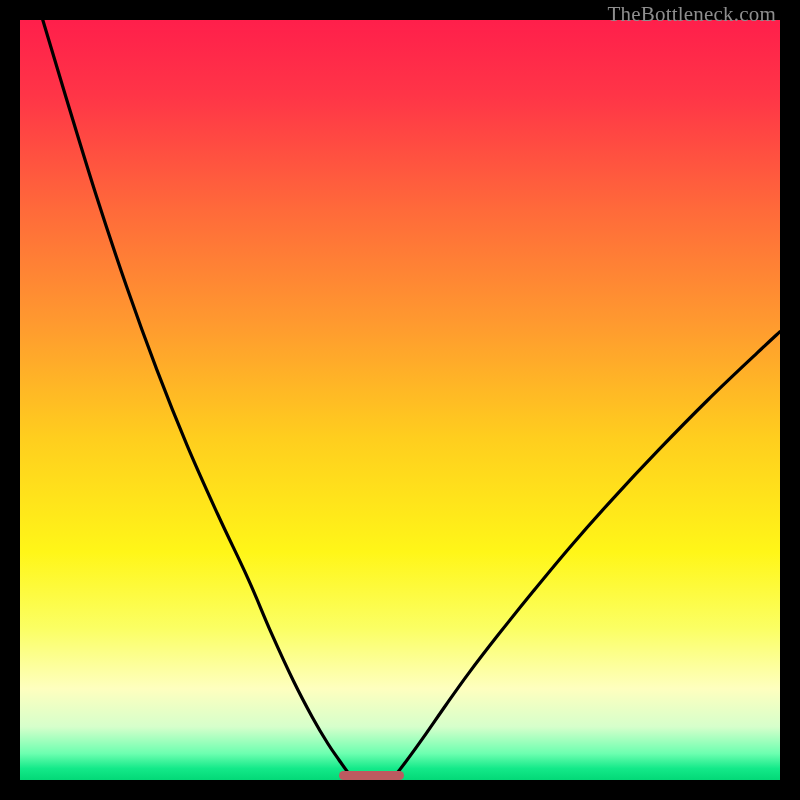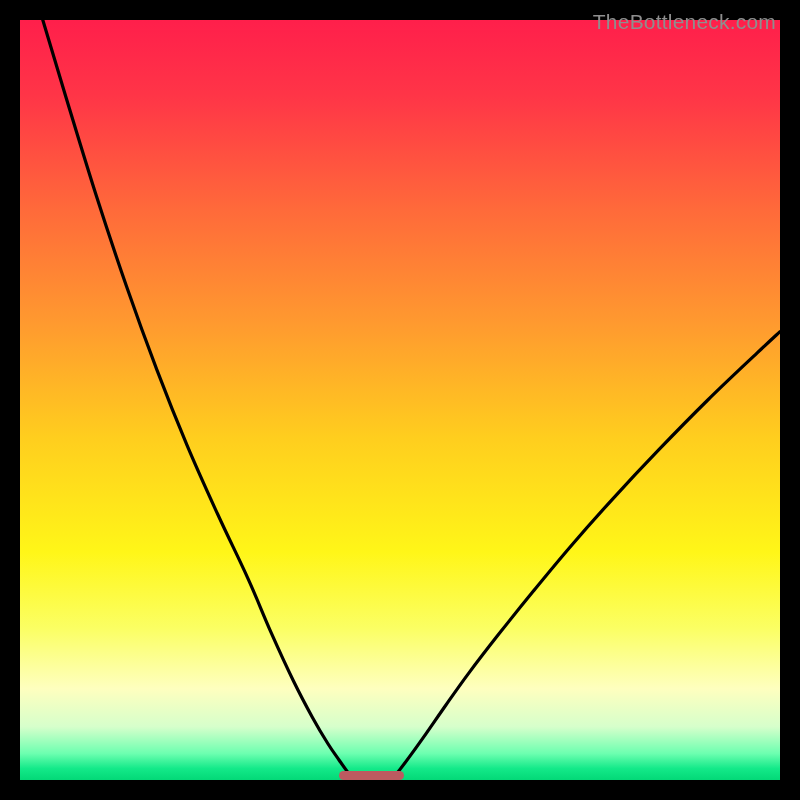--- a/index.html
+++ b/index.html
@@ -21,26 +21,27 @@
   }
   .plot-area {
     position: absolute;
     left: 0;
     top: 0;
     width: 760px;
     height: 760px;
   }
   .watermark {
     position: absolute;
-    top: 10px;
+    top: 2px;
     right: 24px;
     color: #8e8e8e;
     font-size: 21px;
     font-weight: 400;
     letter-spacing: 0.2px;
+    font-family: Liberation Serif, serif;
   }
   .marker {
     position: absolute;
     height: 9px;
     background: #bc5a60;
     border-radius: 5px;
   }
   svg { display: block; }
 </style>
 </head>

